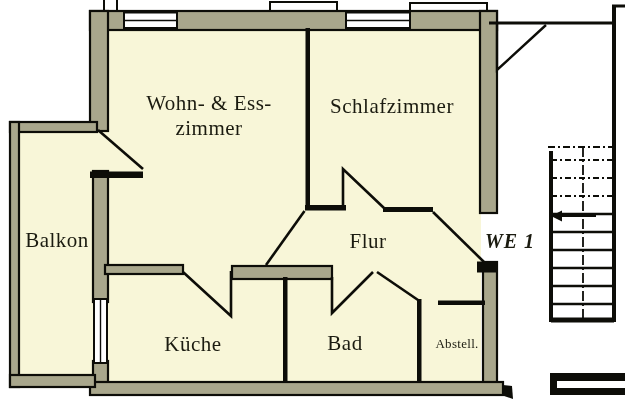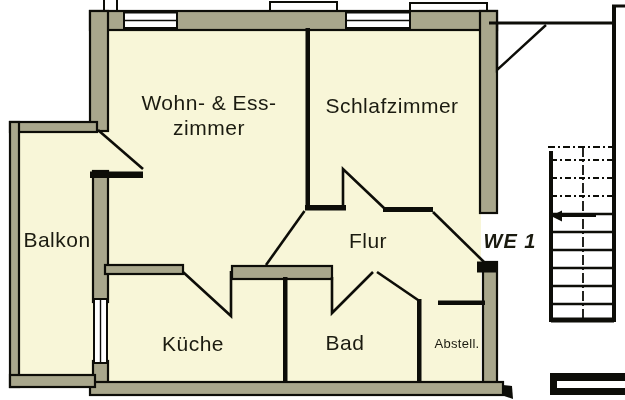--- a/index.html
+++ b/index.html
@@ -7,21 +7,21 @@
     --floor:#f8f6d8;
     --wall:#a9a78c;
     --line:#0d0d08;
     --text:#1b1b10;
   }
   html,body{margin:0;padding:0;}
   body{background:#888;}
   .stage{
     position:relative;width:625px;height:400px;
     background:var(--background);overflow:hidden;
-    font-family:Liberation Sans, sans-serif;
+    font-family:Liberation Serif, serif;
   }
   svg{display:block;width:625px;height:400px;}
   .floor{fill:var(--floor);stroke:none;}
   .wall{fill:var(--wall);stroke:var(--line);stroke-width:2.2;}
   .bwall{fill:var(--line);stroke:none;}
   .door{fill:none;stroke:var(--line);stroke-width:2.6;stroke-linejoin:miter;}
   .win{fill:#ffffff;stroke:var(--line);stroke-width:2;}
   .winline{fill:none;stroke:var(--line);stroke-width:1.4;}
   .thin{fill:none;stroke:var(--line);}
   .stub{fill:#ffffff;stroke:var(--line);stroke-width:2;}

